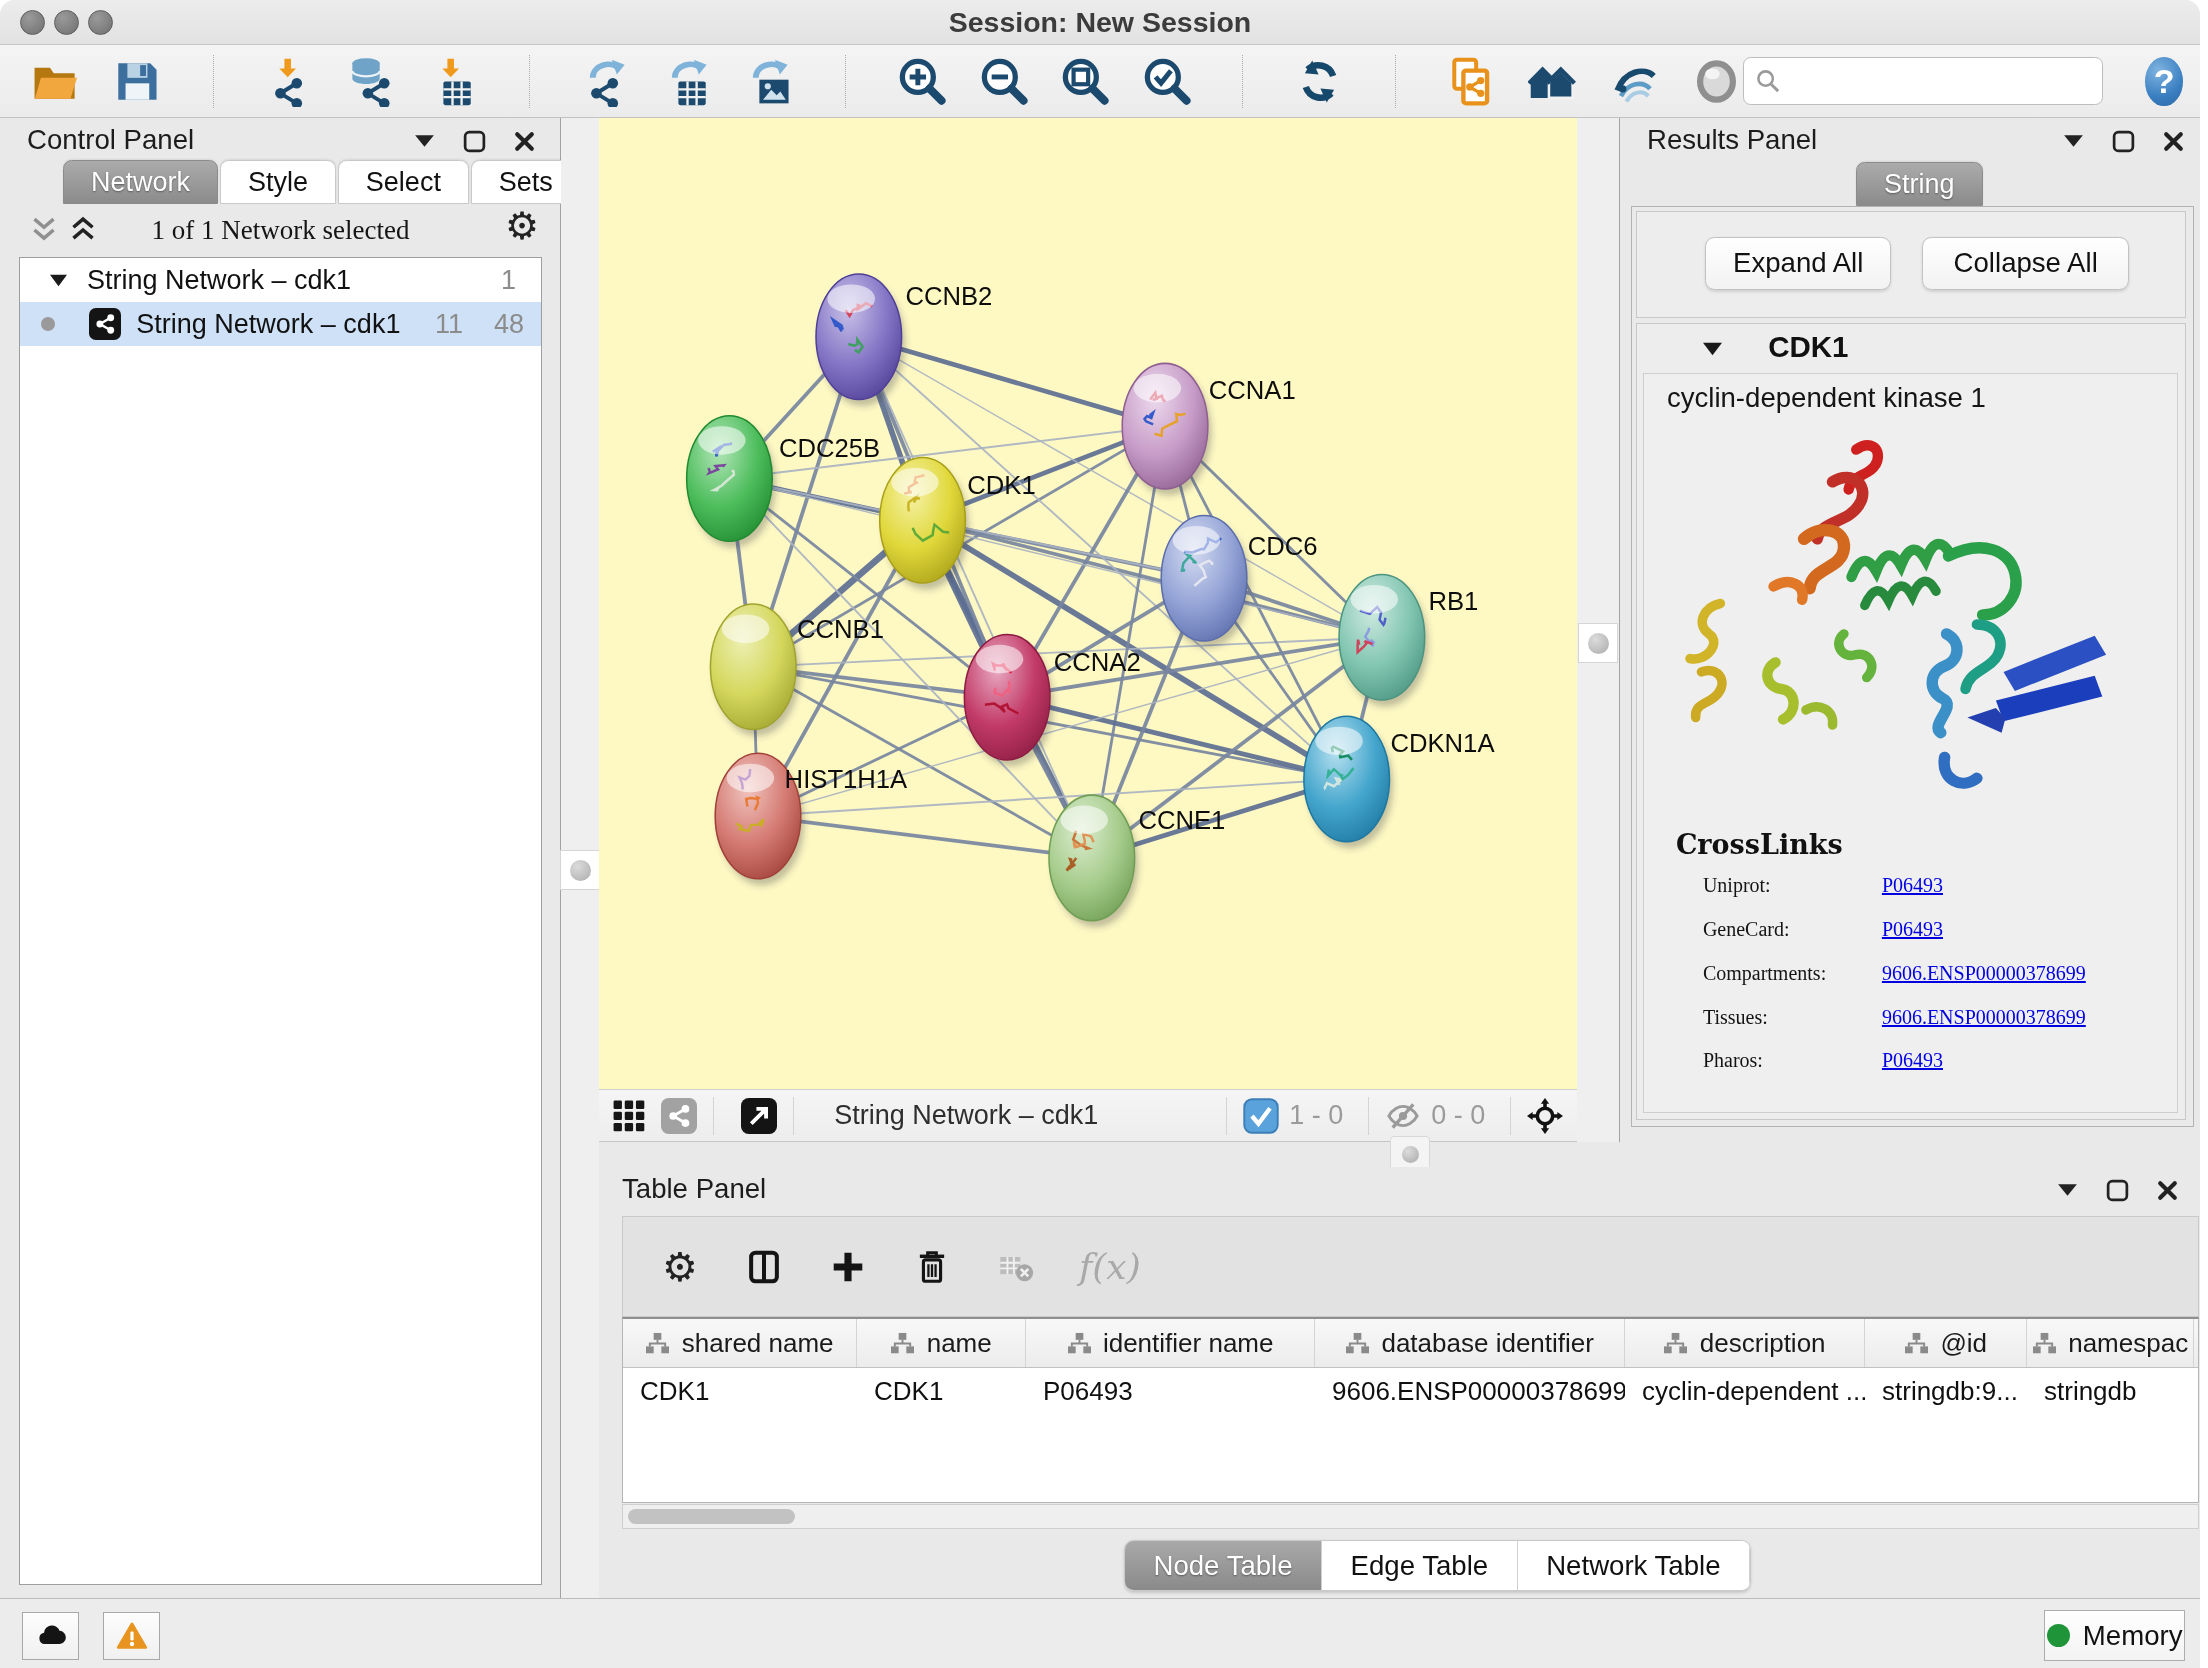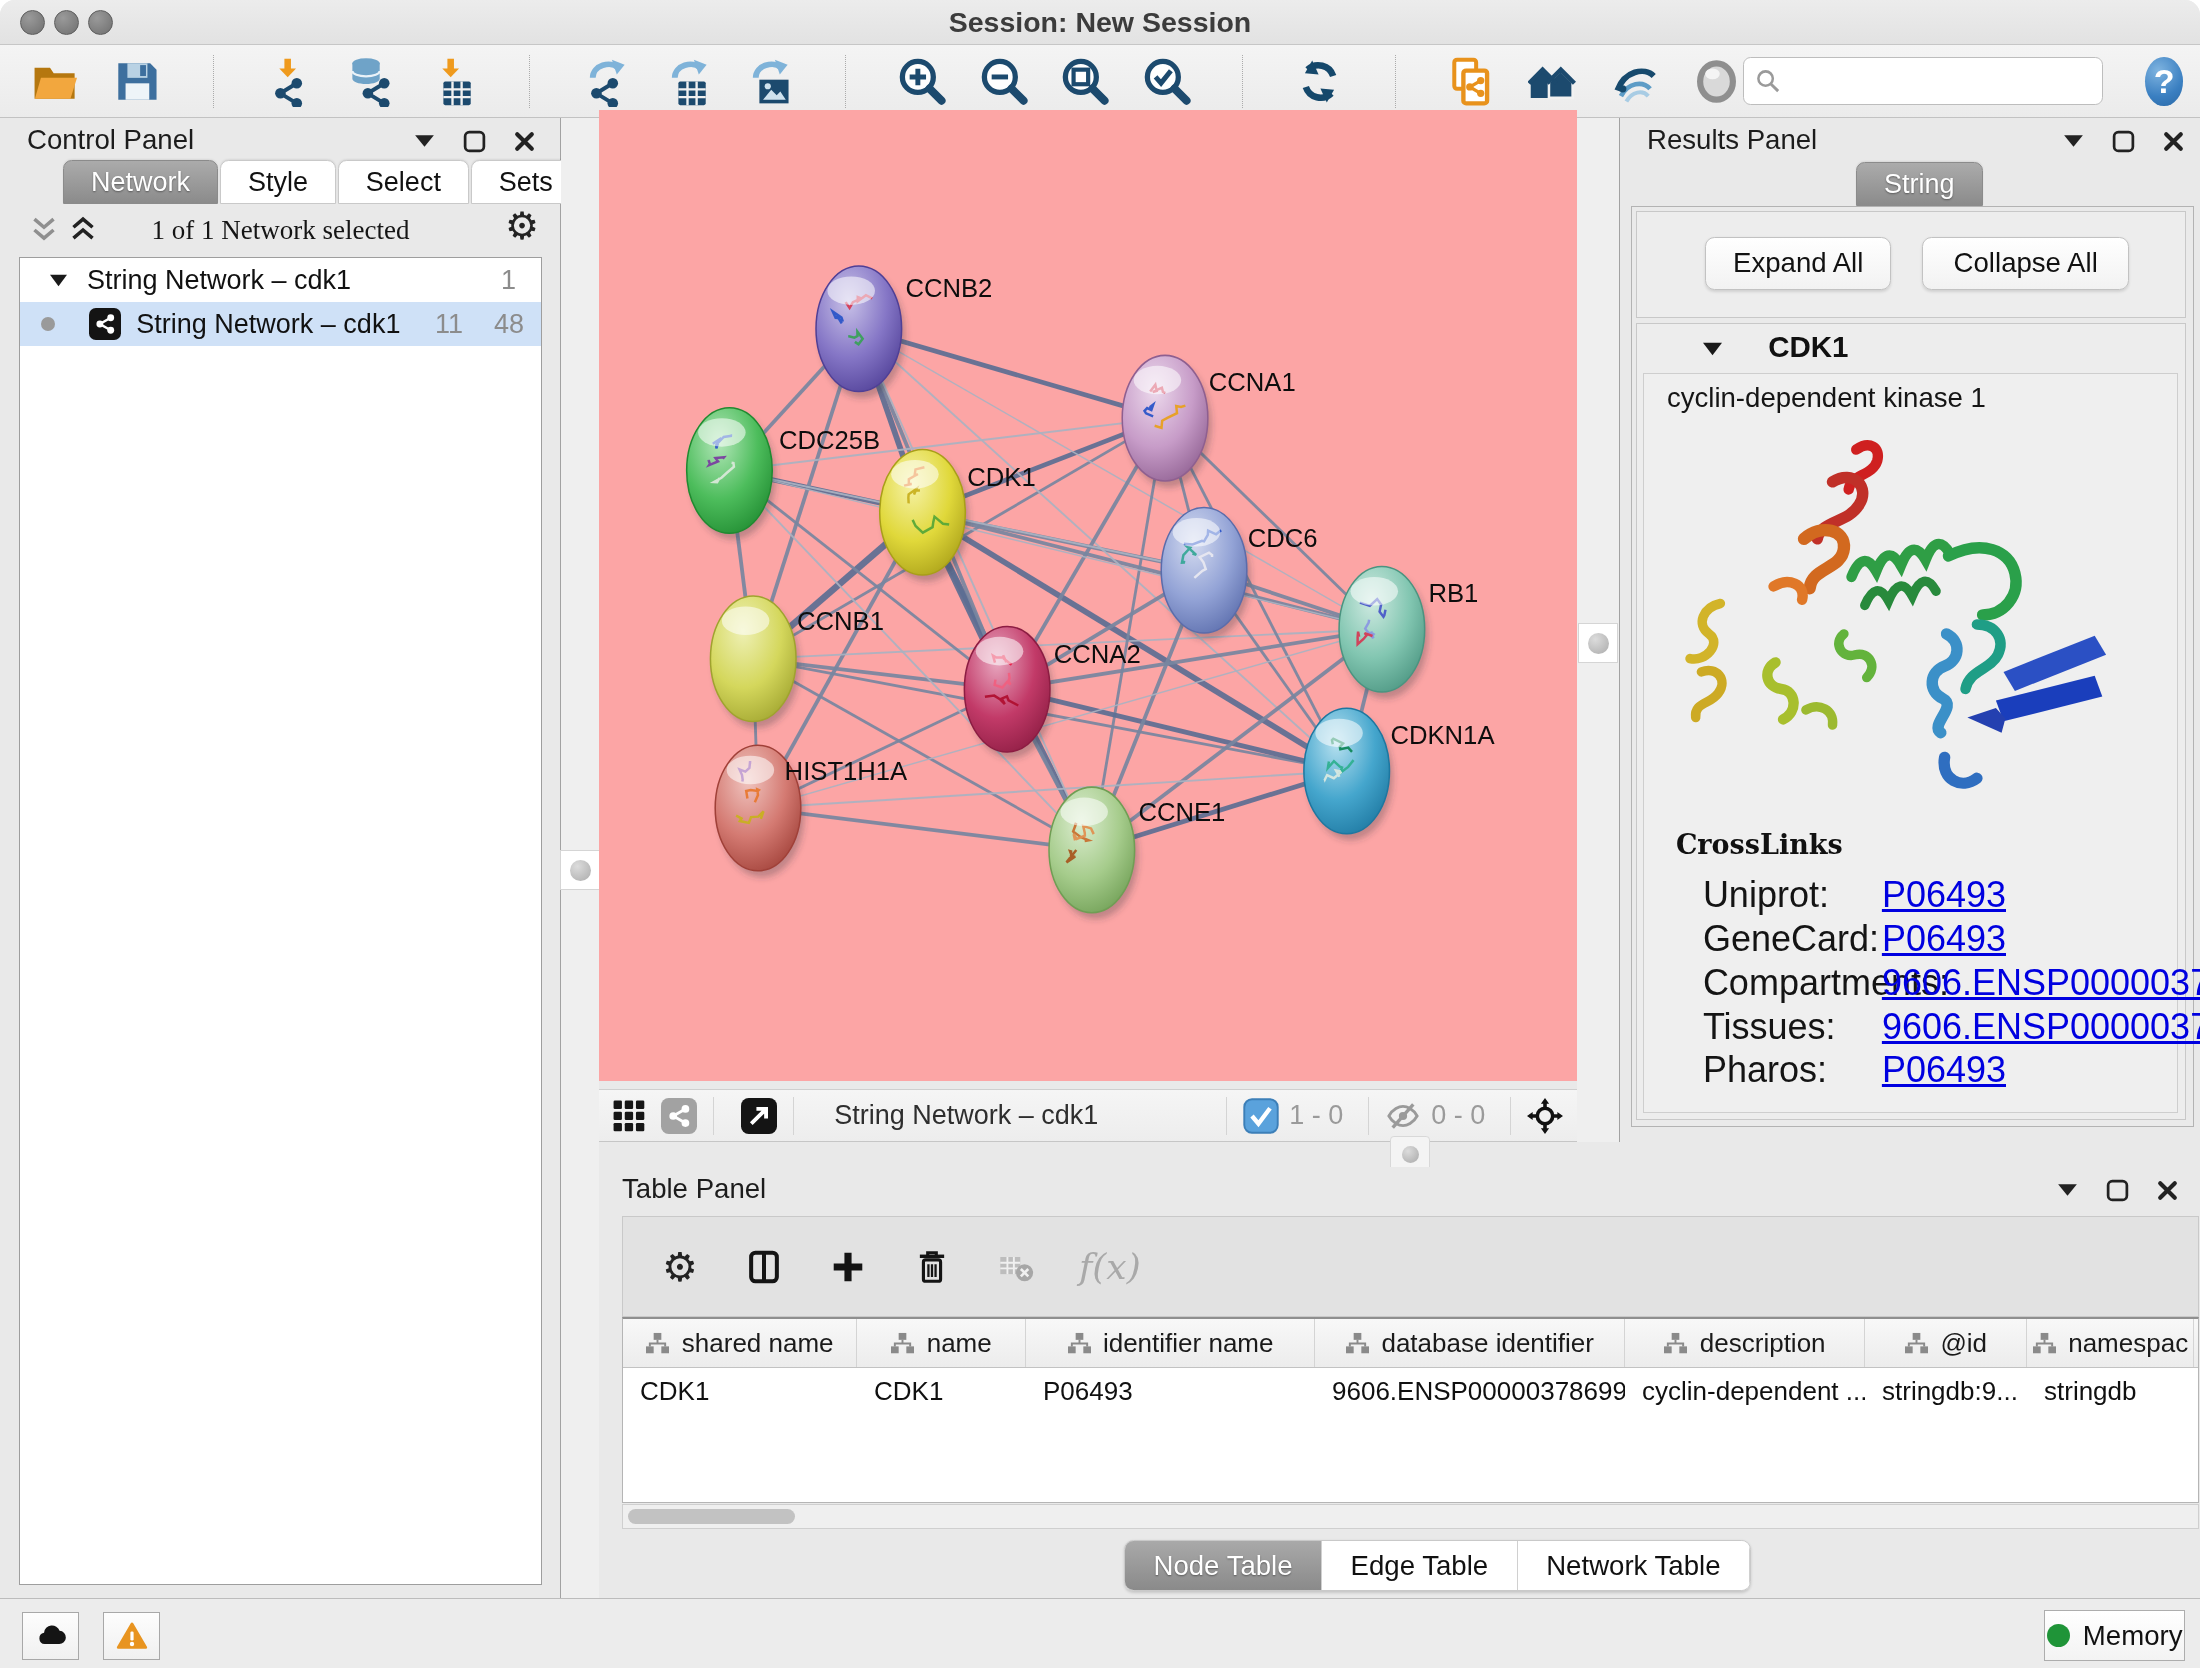--- a/index.html
+++ b/index.html
@@ -57,21 +57,21 @@
   
   .gutter-left{position:absolute;left:561px;top:118px;width:38px;height:1480px;background:#efefef;}
   .gutter-right{position:absolute;left:1577px;top:118px;width:42px;height:1024px;background:#efefef;}
   .knob{position:absolute;width:38px;height:38px;background:#ffffff;border:1px solid #d5d5d5;display:flex;align-items:center;justify-content:center;}
   .knob i{width:21px;height:21px;border-radius:50%;background:radial-gradient(circle at 35% 30%,#dcdcdc,#ababab);display:block;}
   .h-splitter{position:absolute;left:599px;top:1142px;width:1609px;height:25px;background:#e9e9e9;}
   .h-knob{position:absolute;left:791px;top:-5.7px;width:38px;height:34px;background:#f4f4f4;border:1px solid #d8d8d8;border-radius:3.8px;display:flex;align-items:center;justify-content:center;}
   .h-knob i{width:17px;height:17px;border-radius:50%;background:radial-gradient(circle at 35% 30%,#dcdcdc,#a8a8a8);display:block;}
 
   
-  .canvas-area{position:absolute;left:599px;top:110px;width:978px;height:971px;background:#fca5a5;}
+  .canvas-area{position:absolute;left:599px;top:118px;width:978px;height:971px;background:#fef9c3;}
   .canvas-area svg{position:absolute;left:0;top:0;}
   .canvas-area text{font-family:"Liberation Sans",sans-serif;}
 
   
   .view-toolbar{position:absolute;left:599px;top:1089px;width:978px;height:53px;background:linear-gradient(#f5f5f5,#ededed);border-top:1.9px solid #cfcfcf;border-bottom:1.9px solid #c6c6c6;display:flex;align-items:center;box-sizing:border-box;}
   .vt-sep{width:0;height:38px;border-left:1.9px solid #d4d4d4;margin:0 15px;}
   .vt-icon{width:38px;height:38px;display:flex;align-items:center;justify-content:center;margin-left:11.4px;}
   .vt-icon svg{width:36px;height:36px;}
   .vt-title{font-size:27px;color:#2e2e2e;margin-left:25px;flex:1;}
   .vt-count{font-size:27px;color:#9a9a9a;margin:0 9.5px;}
@@ -84,21 +84,21 @@
   .rp-btnbox{position:absolute;left:3.8px;top:3.8px;width:550px;height:107px;border:1.9px solid #c8c8c8;background:#ededed;box-sizing:border-box;}
   .btn{position:absolute;height:53px;background:linear-gradient(#ffffff,#f2f2f2);border:1.9px solid #c2c2c2;border-radius:9.5px;font-size:27.6px;color:#111;display:flex;align-items:center;justify-content:center;box-shadow:0 1.9px 2.9px rgba(0,0,0,0.12);box-sizing:border-box;}
   .rp-section{position:absolute;left:3.8px;top:116px;width:550px;height:797px;border:1.9px solid #c8c8c8;background:#ededed;box-sizing:border-box;}
   .rp-sec-head{position:absolute;left:0;top:0;width:100%;height:48px;}
   .rp-sec-head .tri{position:absolute;left:63px;top:15px;}
   .rp-sec-head .name{position:absolute;left:131px;top:5.7px;font-size:29.5px;font-weight:bold;color:#111;}
   .rp-inner{position:absolute;left:5.7px;top:49px;width:535px;height:740px;border:1.9px solid #cecece;background:#efefef;box-sizing:border-box;}
   .rp-desc{position:absolute;left:23px;top:7.6px;font-size:27.6px;color:#151515;}
   .rp-protein{position:absolute;left:17px;top:49px;width:495px;height:399px;}
   .rp-xl-title{position:absolute;left:32px;top:455px;font-family:"DejaVu Serif",serif;font-weight:bold;font-size:27px;color:#111;}
-  .xl-row{position:absolute;left:0;width:100%;height:44px;font-family:Liberation Sans, sans-serif;font-size:36px;}
+  .xl-row{position:absolute;left:0;width:100%;height:44px;font-family:Liberation Serif, serif;font-size:20px;}
   .xl-row .k{position:absolute;left:59px;color:#141414;}
   .xl-row a{position:absolute;left:238px;color:#0000e0;text-decoration:underline;}
 
   
   .table-panel{position:absolute;left:599px;top:1167px;width:1609px;height:431px;background:#e9e9e9;}
   .tp-title{position:absolute;left:23px;top:5.7px;}
   .tp-toolbar{position:absolute;left:23px;top:49px;width:1577px;height:101px;background:#e2e2e2;border:1.9px solid #c9c9c9;box-sizing:border-box;display:flex;align-items:center;gap:42px;padding-left:36px;}
   .tp-toolbar .ticon{width:42px;height:42px;display:flex;align-items:center;justify-content:center;}
   .tp-toolbar .ticon svg{width:40px;height:40px;}
   .tp-gear{font-size:40px;color:#232323;line-height:42px;}

